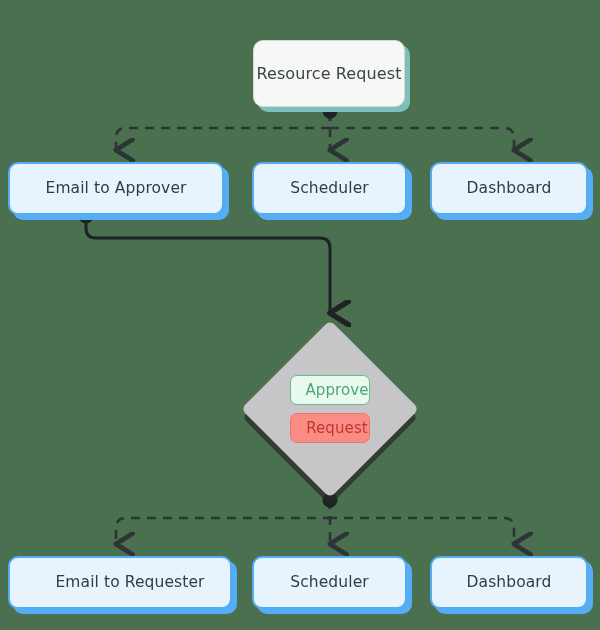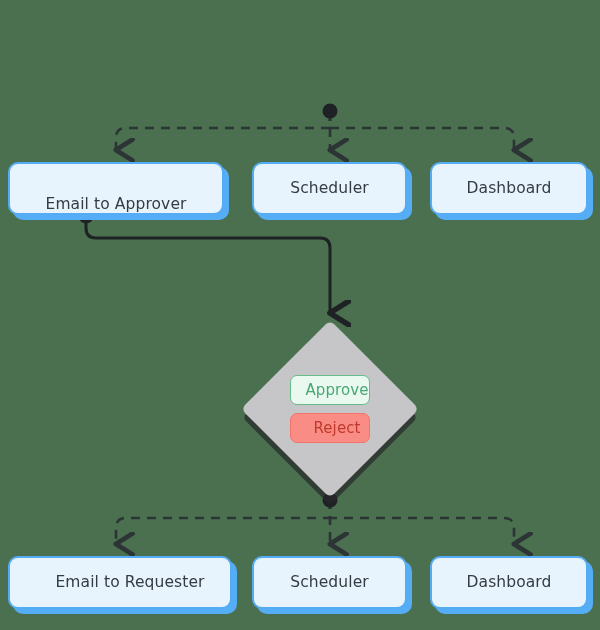--- a/index.html
+++ b/index.html
@@ -148,41 +148,44 @@
     </g>
     <g>
       <path d="M 330 500 L 330 544" fill="none" stroke="#2d3436" stroke-width="2.6" stroke-dasharray="9 7" stroke-linecap="butt" marker-end="url(#arrow-dash)"></path>
     </g>
     <g>
       <path d="M 330 500 L 330 518 L 504 518 Q 514 518 514 528 L 514 544" fill="none" stroke="#2d3436" stroke-width="2.6" stroke-dasharray="9 7" stroke-linecap="butt" marker-end="url(#arrow-dash)"></path>
     </g>
     <circle cx="330" cy="500" r="7.5" fill="#1f2224"></circle>
   </svg>
 
-
-  <div class="node blue" style="left:8px; top:162px; width:216px; height:53px;align-items:flex-end;">
+  <div class="node start" style="left:253px; top:40px; width:152px; height:67px;">
+    <span class="node-label">Resource Request</span>
+  </div>
+
+  <div class="node blue" style="left:8px; top:162px; width:216px; height:53px;">
     <span class="node-label">Email to Approver</span>
   </div>
 
   <div class="node blue" style="left:252px; top:162px; width:155px; height:53px;">
     <span class="node-label">Scheduler</span>
   </div>
 
   <div class="node blue" style="left:430px; top:162px; width:158px; height:53px;">
     <span class="node-label">Dashboard</span>
   </div>
 
   <div class="diamond-wrap" style="left:267px; top:346px; width:126px; height:126px;">
     <div class="diamond-shape"></div>
     <div class="diamond-content">
       <div class="choice approve">
         <span>Approve</span>
       </div>
       <div class="choice reject">
-        <span>Reject</span>
+        <span>Request</span>
       </div>
     </div>
   </div>
 
   <div class="node blue" style="left:8px; top:556px; width:224px; height:53px;padding-left:20px;">
     <span class="node-label">Email to Requester</span>
   </div>
 
   <div class="node blue" style="left:252px; top:556px; width:155px; height:53px;">
     <span class="node-label">Scheduler</span>

